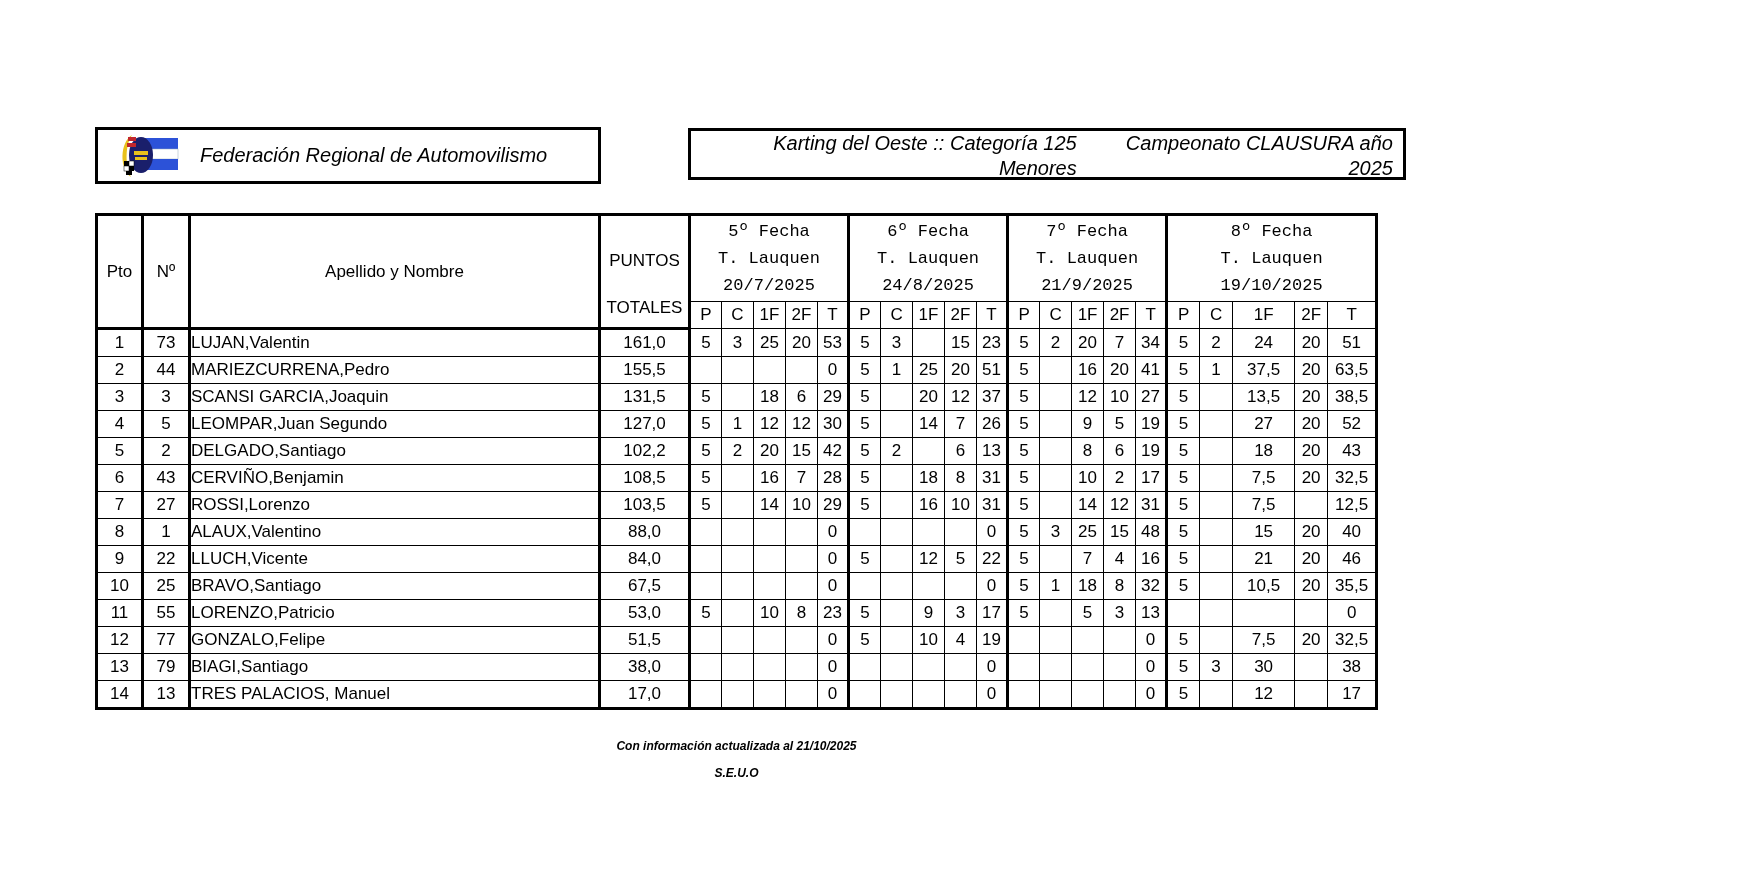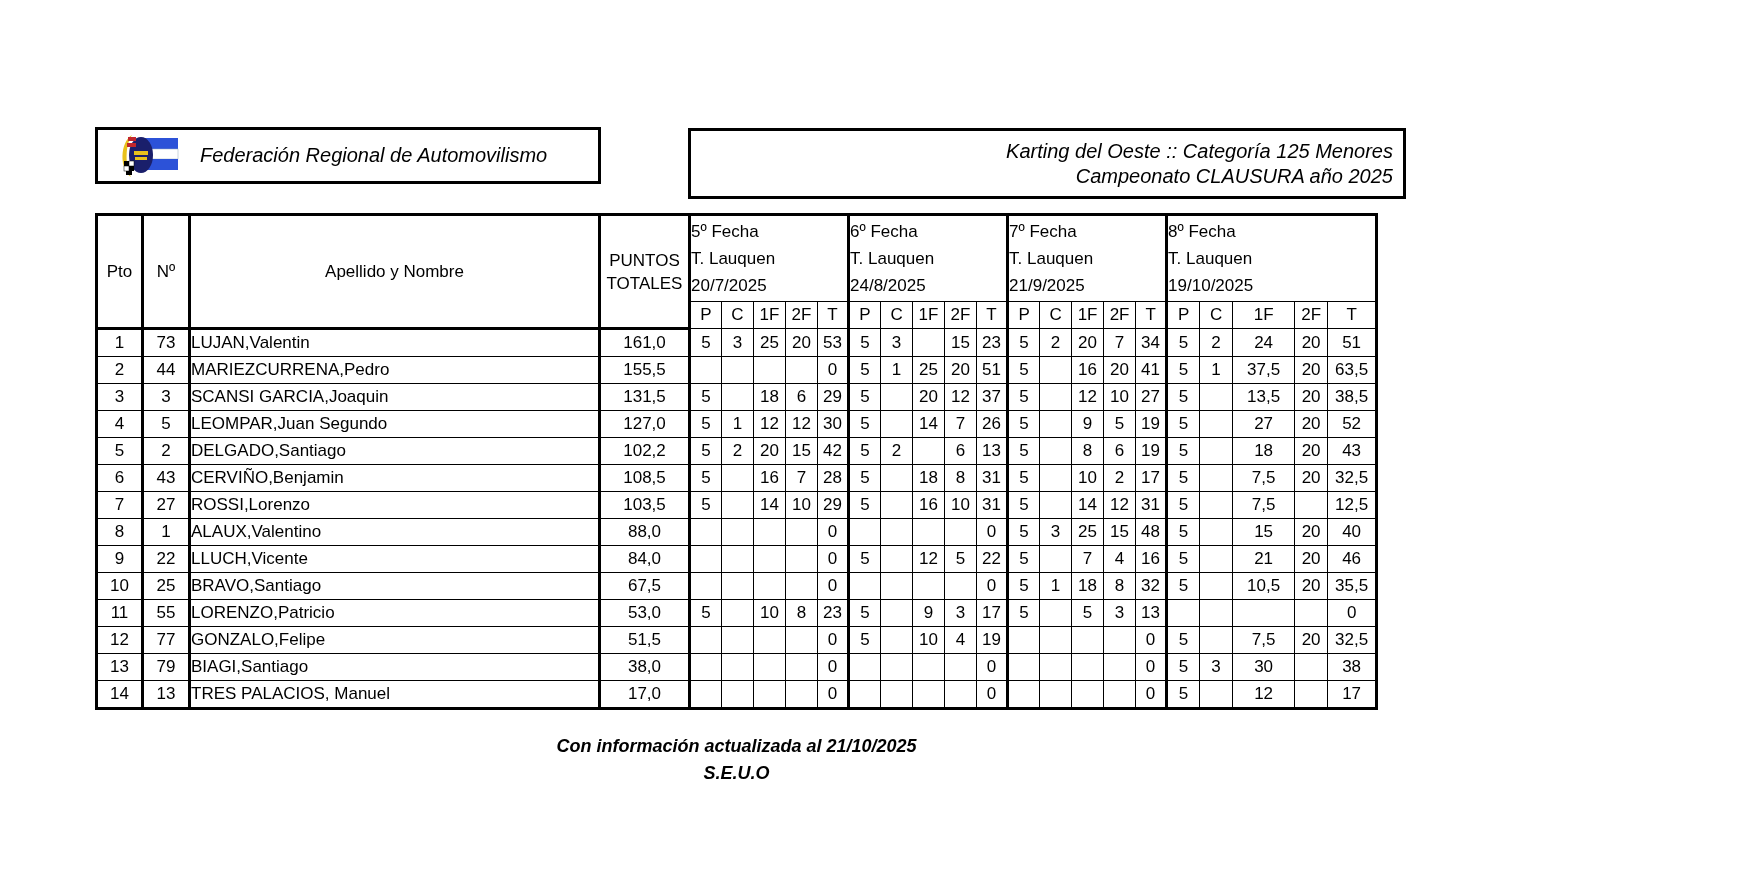--- a/index.html
+++ b/index.html
@@ -2,47 +2,47 @@
 <html><head>
 <meta charset="utf-8">
 <style>
   html,body { margin:0; padding:0; }
   body {
     width:1748px; height:894px; background:#ffffff; position:relative;
     font-family:"Liberation Sans", sans-serif; color:#000;
   }
   .hdr-box { position:absolute; border:3px solid #000; background:#fff; box-sizing:border-box; }
   #hdr-left  { left:95px;  top:127px; width:506px; height:57px; display:flex; align-items:center; }
-  #hdr-right { left:688px; top:128px; width:718px; height:71px; display:flex; flex-direction:column; justify-content:center; text-align:right; padding-right:10px; }
+  #hdr-right { left:688px; top:128px; width:718px; height:52px; display:flex; flex-direction:row; justify-content:center; text-align:right; padding-right:10px; }
   .hdr-text { font-weight:normal; font-style:italic; font-size:20px; line-height:25px; }
   #hdr-left .hdr-text { margin-left:20px; }
   #logo { width:66px; height:46px; margin-left:16px; flex:0 0 auto; }
 
   #standings {
     position:absolute; left:95px; top:213px; width:1283px;
     border-collapse:collapse; table-layout:fixed;
     border:3px solid #000;
   }
   #standings th, #standings td {
     border:1px solid #000; padding:0; overflow:hidden; white-space:nowrap;
     font-size:17px; font-weight:normal;
   }
   .bl-thick { border-left:3px solid #000 !important; }
   thead tr.r1 th { height:85px; }
   thead tr.r2 th { height:26px; border-bottom:3px solid #000; text-align:center; }
   th.main { font-weight:bold; text-align:center; vertical-align:middle; border-bottom:3px solid #000 !important; }
-  th.main div { line-height:23px; }
-  th.fecha { text-align:left; vertical-align:middle; padding-left:5px; border-bottom:2px solid #000; }
+  th.main div { line-height:23px;margin-top:24px; }
+  th.fecha { text-align:center; vertical-align:middle; padding-left:5px; border-bottom:2px solid #000;font-family:Liberation Mono, monospace; }
   th.fecha div { line-height:27px; }
   tbody td { height:26px; text-align:center; }
   tbody td.name { text-align:left; padding-left:4px; }
 
   #footer {
     position:absolute; left:95px; top:733px; width:1283px; text-align:center;
-    font-weight:bold; font-style:italic; font-size:18px; line-height:27px;
+    font-weight:bold; font-style:italic; font-size:12px; line-height:27px;
   }
 </style>
 </head>
 <body>
 
 <div id="hdr-left" class="hdr-box">
   <svg id="logo" viewBox="0 0 66 46" aria-hidden="true">
     <rect x="30" y="5" width="34" height="11" fill="#2c52d8"></rect>
     <rect x="30" y="16" width="34" height="10" fill="#ffffff" stroke="#9ab" stroke-width="0.5"></rect>
     <rect x="28" y="26" width="36" height="11" fill="#2c52d8"></rect>

